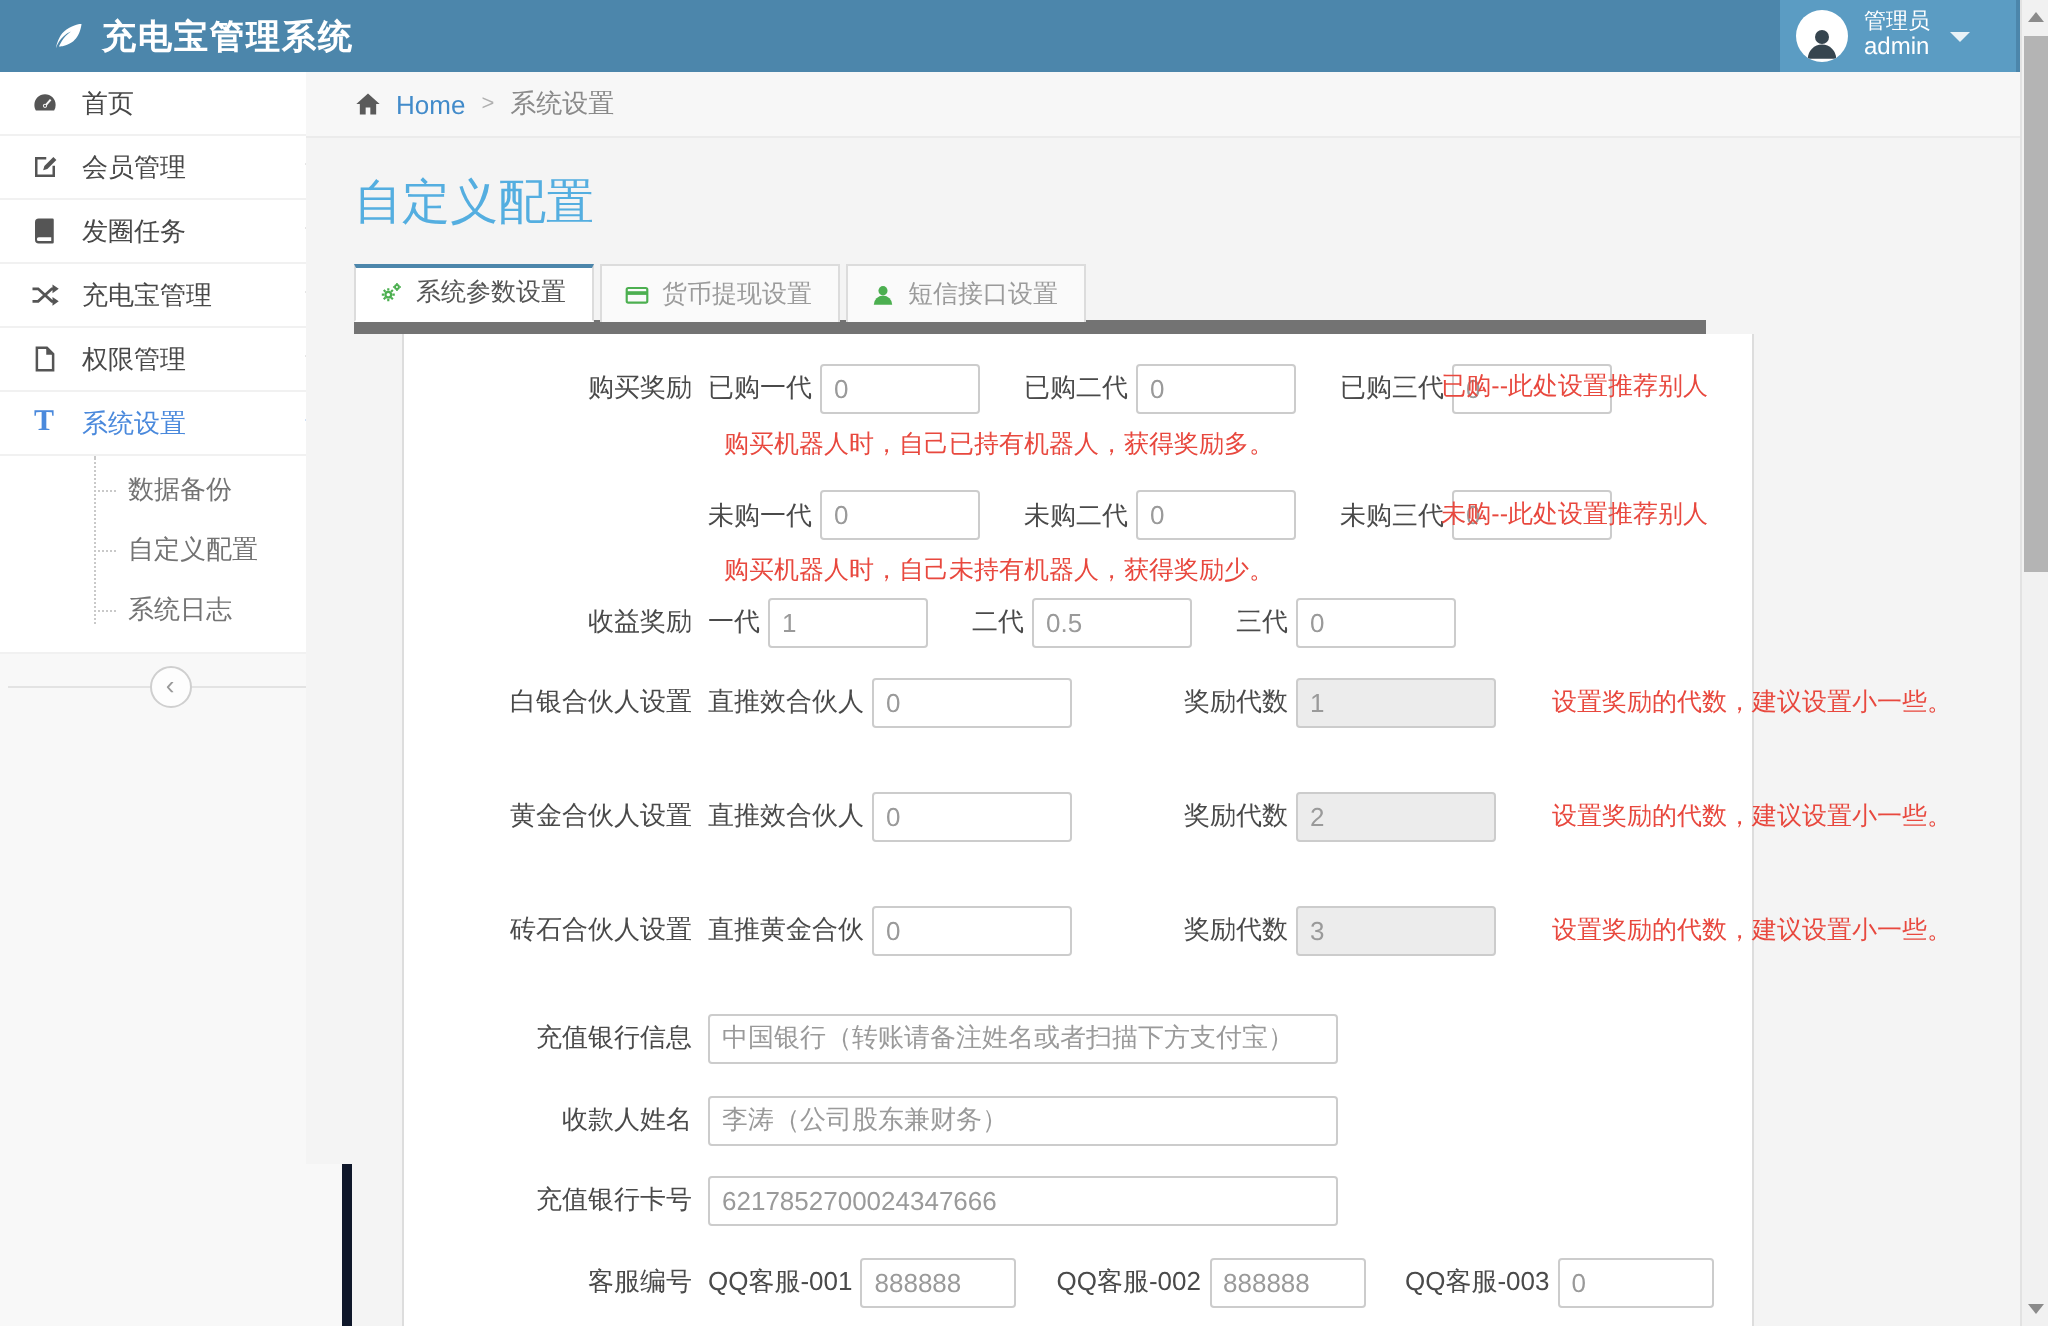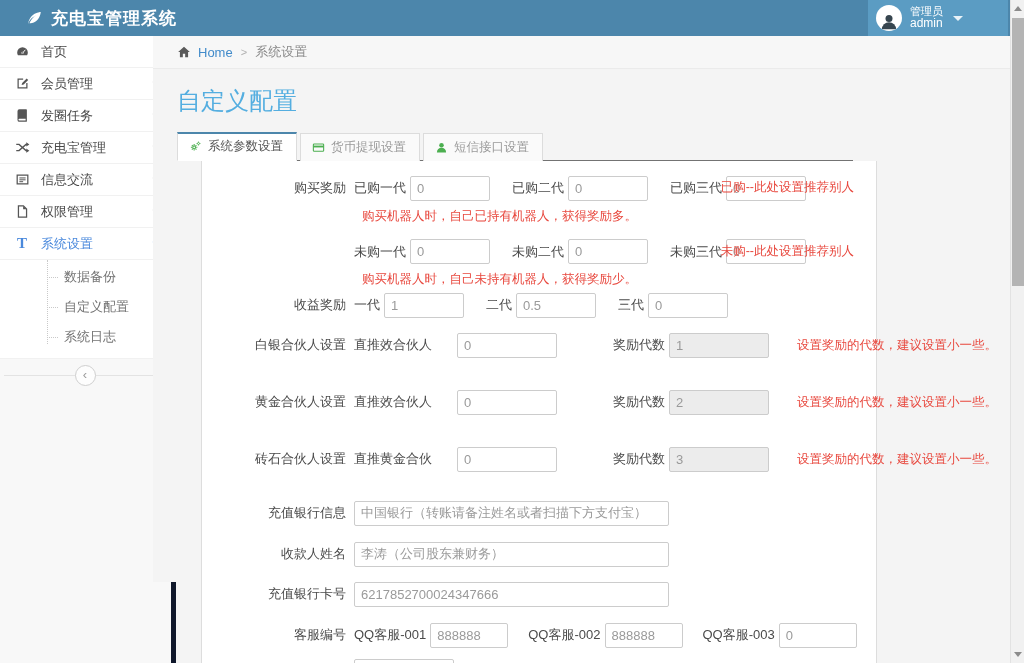--- a/index.html
+++ b/index.html
@@ -4,21 +4,21 @@
 <style>
   * { box-sizing: border-box; margin: 0; padding: 0; }
   html,body { width:1024px; height:663px; overflow:hidden;
     font-family:"Liberation Sans","DejaVu Sans",sans-serif; background:#f4f4f4; }
 
   
   .header { position:absolute; left:0; top:0; width:1024px; height:36px; background:#4c86ab; z-index:5;padding-left:11px; }
   .brand { display:flex; align-items:center; height:36px; padding-left:14px; color:#fff; }
   .brand svg { width:18px; height:18px; margin-right:8px; }
   .brand-title { font-size:17px; font-weight:bold; letter-spacing:1px; }
-  .admin-box { position:absolute; right:16px; top:0; height:36px; width:140px; background:#5b9cc3;
+  .admin-box { position:absolute; right:16px; top:0; height:36px; width:118px; background:#5b9cc3;
     display:flex; align-items:center; padding:0 8px; cursor:pointer; }
   .avatar { width:26px; height:26px; border-radius:50%; background:#fff; display:flex; align-items:flex-end; justify-content:center; overflow:hidden; margin-right:8px; }
   .avatar svg { width:20px; height:20px; }
   .admin-text { color:#fff; line-height:1.1; }
   .admin-role { font-size:11px; }
   .admin-name { font-size:12px; }
   .caret-down { width:0; height:0; border-left:5px solid transparent; border-right:5px solid transparent;
     border-top:5px solid #e8f2f8; margin-left:10px; }
 
   
@@ -54,21 +54,21 @@
   .main { position:absolute; left:153px; top:36px; width:857px; height:546px; background:#f4f4f4; }
   .breadcrumb { height:33px; background:#f7f7f7; border-bottom:1px solid #ebebeb; display:flex; align-items:center; padding-left:24px; font-size:13px; }
   .breadcrumb svg { width:14px; height:14px; color:#5a5a5a; margin-right:7px; }
   .crumb-home { color:#428bca; text-decoration:none; cursor:pointer; }
   .crumb-sep { color:#b0b0b0; margin:0 8px; font-size:11px; }
   .crumb-cur { color:#8a8a8a; }
   .page-title { margin:16px 0 14px 24px; font-size:24px; color:#54aee0; }
 
   
   .tabs-wrap { margin-left:24px; width:676px; }
-  .tabs { display:flex; border-bottom:1px solid #737373;align-items:center; }
+  .tabs { display:flex; border-bottom:7px solid #737373; }
   .tab { display:flex; align-items:center; padding:5px 13px 5px 11px; font-size:12.5px; color:#9b9b9b;
     background:#fafafa; border:1px solid #dcdcdc; border-bottom:none; margin-right:3px; cursor:pointer; position:relative; top:1px; }
   .tab svg { width:13px; height:13px; margin-right:6px; color:#4caf50; }
   .tab.active { background:#fff; color:#555; border-top:2px solid #4c86ab; padding-top:4px; border-bottom:1px solid #fff; }
 
   
   .panel { margin-left:24px; width:676px; background:#fff; border:1px solid #ddd; border-top:none; padding:14px 12px 0 0; min-height:520px; }
   .frow { position:relative; display:flex; align-items:center; }
   .frow-label { width:152px; min-width:152px; text-align:right; font-size:13px; color:#4a4a4a; line-height:26px; padding-right:8px; }
   .fgroup { display:flex; align-items:center; }
@@ -79,21 +79,21 @@
   .w80 { width:80px; margin-right:22px; }
   .w80.last { margin-right:0; }
   .w100 { width:100px; }
   .w315 { width:315px; }
   .w78 { width:78px; margin-right:20px; }
   .note-right { position:absolute; right:10px; top:4px; font-size:12.5px; color:#e8483e; white-space:nowrap; }
   .note-inline { font-size:12.5px; color:#e8483e; margin-left:28px; white-space:nowrap; }
   .note-under { margin:7px 0 0 160px; font-size:12.5px; color:#e8483e; }
   .mb14 { margin-bottom:14px; } .mb4 { margin-bottom:4px; } .mb31 { margin-bottom:31px; }
   .mb28 { margin-bottom:28px; } .mb15 { margin-bottom:15px; } .mb10 { margin-bottom:10px; }
-  .gap56 { margin-right:56px;gap:21px; }
+  .gap56 { margin-right:56px; }
 </style>
 </head>
 <body>
 
 <div class="header">
   <div class="brand">
     <svg viewBox="0 0 24 24">
         <path fill="#fff" d="M4 20s1.2-8.6 7-12.4C16.8 3.8 21 4 21 4s-.6 8.4-6.4 12.2C9.6 19.4 6 19 6 19s2.5-6.5 8-10c0 0-7 2.5-10 11z"></path>
       </svg>
     <span class="brand-title">充电宝管理系统</span>
@@ -160,32 +160,20 @@
           </svg>
         </span>
       <span class="mi-label">充电宝管理</span>
       <span class="mi-chevron"><svg viewBox="0 0 24 24">
             <path fill="none" stroke="currentColor" stroke-width="3" d="M5 8.5l7 7 7-7"></path>
           </svg></span>
     </div>
     <div class="menu-item">
       <span class="mi-icon">
           <svg viewBox="0 0 24 24">
-            <rect x="3.5" y="5" width="17" height="14" fill="none" stroke="currentColor" stroke-width="2"></rect>
-            <path stroke="currentColor" stroke-width="1.6" fill="none" d="M7 9.5h10M7 12.5h10M7 15.5h6"></path>
-          </svg>
-        </span>
-      <span class="mi-label">信息交流</span>
-      <span class="mi-chevron"><svg viewBox="0 0 24 24">
-            <path fill="none" stroke="currentColor" stroke-width="3" d="M5 8.5l7 7 7-7"></path>
-          </svg></span>
-    </div>
-    <div class="menu-item">
-      <span class="mi-icon">
-          <svg viewBox="0 0 24 24">
             <path fill="none" stroke="currentColor" stroke-width="2" d="M5.5 3h8l5 5v13h-13z"></path>
             <path fill="currentColor" d="M13 3l5.5 5.5H13z"></path>
           </svg>
         </span>
       <span class="mi-label">权限管理</span>
       <span class="mi-chevron"><svg viewBox="0 0 24 24">
             <path fill="none" stroke="currentColor" stroke-width="3" d="M5 8.5l7 7 7-7"></path>
           </svg></span>
     </div>
     <div class="menu-item active">

